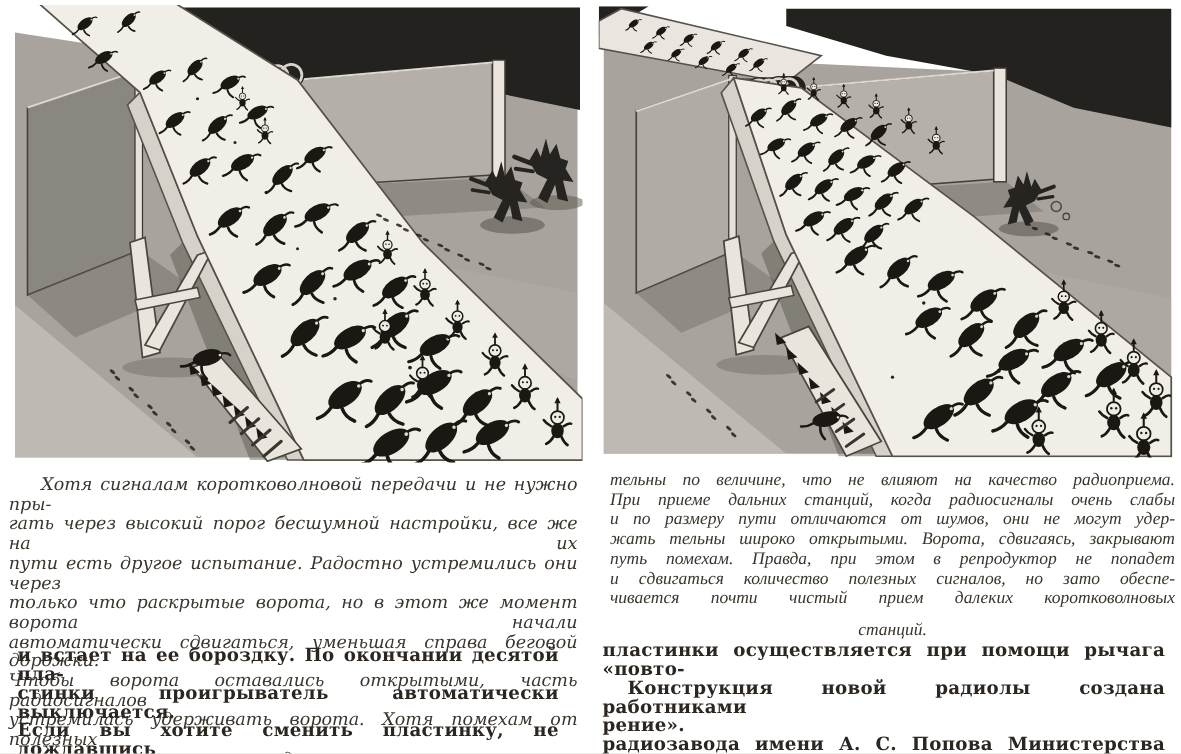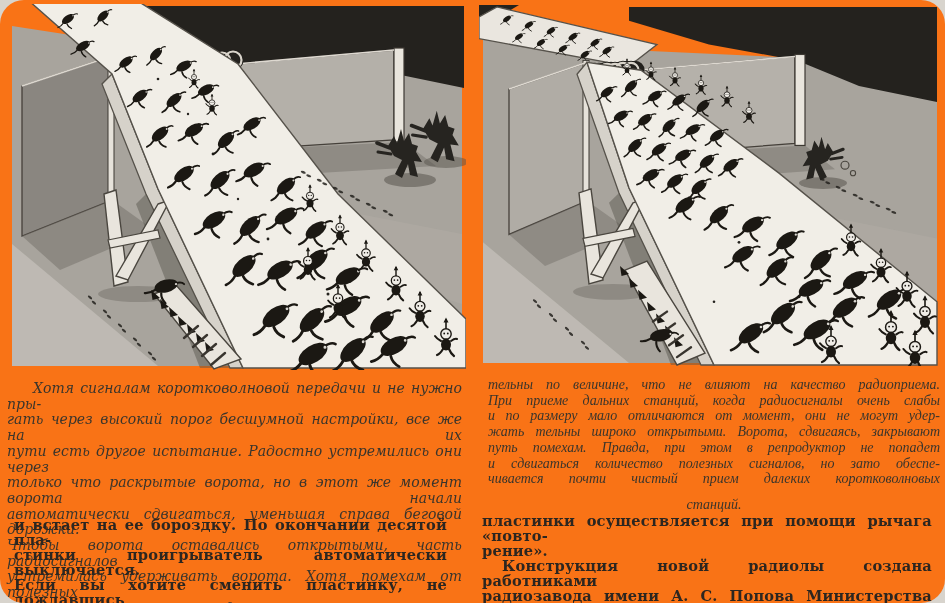--- a/index.html
+++ b/index.html
@@ -1,17 +1,17 @@
 <!DOCTYPE html>
 <html><head>
 <meta charset="utf-8">
 <style>
   html,body{margin:0;padding:0;background:#d8d4cd;}
-  #page{position:relative;width:945px;height:603px;background:#f97316;overflow:hidden;
-        font-family:"DejaVu Serif", serif;border-radius:24px;}
+  #page{position:relative;width:945px;height:603px;background:#ffffff;overflow:hidden;
+        font-family:"DejaVu Serif", serif;}
   .panel{position:absolute;}
   .panel svg{display:block;width:100%;height:100%;}
   .txt{position:absolute;}
   .ital{font-style:italic;font-size:14px;line-height:15.7px;color:#3a352c;}
   .boldt{font-weight:bold;font-size:14.6px;line-height:15px;color:#2c2620;letter-spacing:.2px;}
   .ln{min-height:14px;}
   .jl{text-align:justify;text-align-last:justify;}
   .ctr{text-align:center;text-align-last:center;margin-top:10px;}
   .noj{text-align:left;text-align-last:left;}
   .ind-lg{text-indent:26px;}
@@ -365,36 +365,36 @@
     <div class="ln jl">только что раскрытые ворота, но в этот же момент ворота начали</div>
     <div class="ln jl">автоматически сдвигаться, уменьшая справа беговой дорожки.</div>
     <div class="ln jl">Чтобы ворота оставались открытыми, часть радиосигналов</div>
     <div class="ln jl">устремилась удерживать ворота. Хотя помехам от полезных</div>
     <div class="ln jl">сигналов и пристроились радиошумы, но они так незначи-</div>
   </div>
 
   <div class="txt ital" id="t-tr">
     <div class="ln jl">тельны по величине, что не влияют на качество радиоприема.</div>
     <div class="ln jl">При приеме дальних станций, когда радиосигналы очень слабы</div>
-    <div class="ln jl">и по размеру мало отличаются от момент, они не могут удер-</div>
+    <div class="ln jl">и по размеру пути отличаются от шумов, они не могут удер-</div>
     <div class="ln jl">жать тельны широко открытыми. Ворота, сдвигаясь, закрывают</div>
     <div class="ln jl">путь помехам. Правда, при этом в репродуктор не попадет</div>
     <div class="ln jl">и сдвигаться количество полезных сигналов, но зато обеспе-</div>
     <div class="ln jl">чивается почти чистый прием далеких коротковолновых</div>
     <div class="ln ctr">станций.</div>
   </div>
 
   <div class="txt boldt" id="t-bl">
     <div class="ln jl">и встает на ее бороздку. По окончании десятой пла-</div>
     <div class="ln jl">стинки проигрыватель автоматически выключается.</div>
     <div class="ln jl">Если вы хотите сменить пластинку, не дождавшись</div>
 
   </div>
 
   <div class="txt boldt" id="t-br">
     <div class="ln jl">пластинки осуществляется при помощи рычага «повто-</div>
+    <div class="ln jl ind-md">Конструкция новой радиолы создана работниками</div>
     <div class="ln noj">рение».</div>
-    <div class="ln jl ind-md">Конструкция новой радиолы создана работниками</div>
     <div class="ln jl">радиозавода имени А. С. Попова Министерства мест-</div>
 
   </div>
 
 </div>
 
 </body></html>

